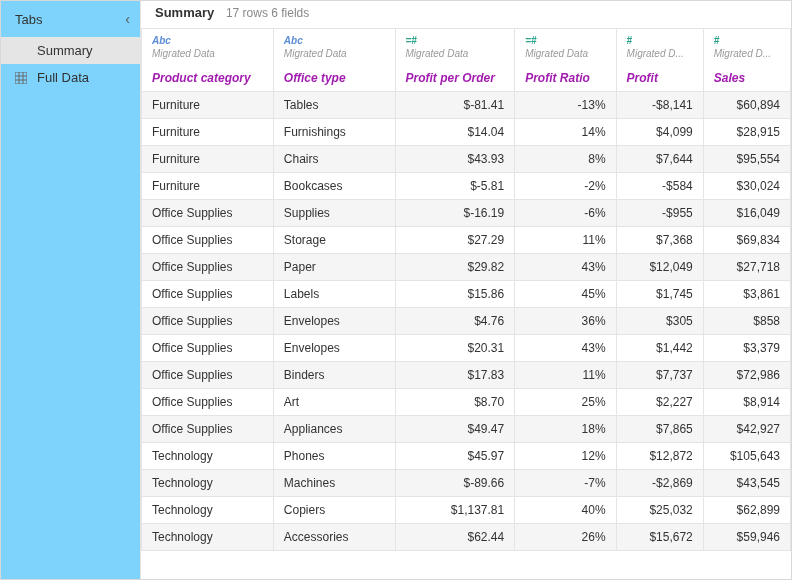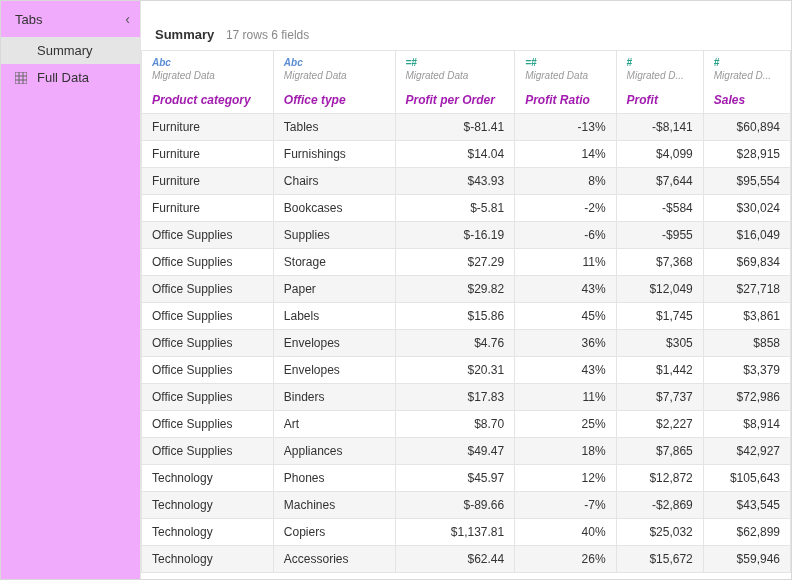--- a/index.html
+++ b/index.html
@@ -1,25 +1,25 @@
 <!DOCTYPE html>
 <html><head>
 <meta charset="utf-8">
 <style>
   * { box-sizing: border-box; margin: 0; padding: 0; }
   html, body { width: 792px; height: 580px; font-family: -apple-system, "Segoe UI", Arial, sans-serif; color: #333; }
   body { display: flex; border: 1px solid #d8d8d8; }
-  .sidebar { width: 140px; background: #f0abfc; border-right: 1px solid #e4e4e4; }
+  .sidebar { width: 140px; background: #7dd3fc; border-right: 1px solid #e4e4e4; }
   .sidebar-header { display: flex; align-items: center; justify-content: space-between; padding: 10px 10px 10px 14px; font-size: 13px; color: #333; }
   .sidebar-header .chev { font-size: 14px; color: #555; cursor: pointer; }
   .tab-item { display: flex; align-items: center; gap: 8px; padding: 6px 10px 6px 14px; font-size: 13px; color: #333; cursor: pointer; }
   .tab-item.active { background: #e5e5e5; }
   .tab-item .ticon { width: 14px; display: inline-flex; color: #666; }
   .main { flex: 1; display: flex; flex-direction: column; overflow: hidden; }
-  .main-header { padding: 26px 14px 8px; font-size: 13px; }
+  .main-header { padding: 4px 14px 8px; font-size: 13px; }
   .main-header .title { font-weight: 600; color: #333; margin-right: 8px; }
   .main-header .meta { color: #888; font-size: 12px; }
   .table-wrap { flex: 1; overflow: auto; }
   table { width: 100%; border-collapse: collapse; table-layout: fixed; }
   th, td { border: 1px solid #e4e4e4; border-left: none; padding: 6px 10px; font-size: 12px; text-align: left; white-space: nowrap; overflow: hidden; text-overflow: ellipsis; }
   th:first-child, td:first-child { border-left: 1px solid #e4e4e4; }
   thead th { background: #fff; vertical-align: top; padding: 6px 10px; height: 54px; font-style: italic; }
   thead th .typeicon { font-size: 10px; display: block; margin-bottom: 2px; }
   thead th .abc { color: #5a8dd6; }
   thead th .hash { color: #28a28a; }

